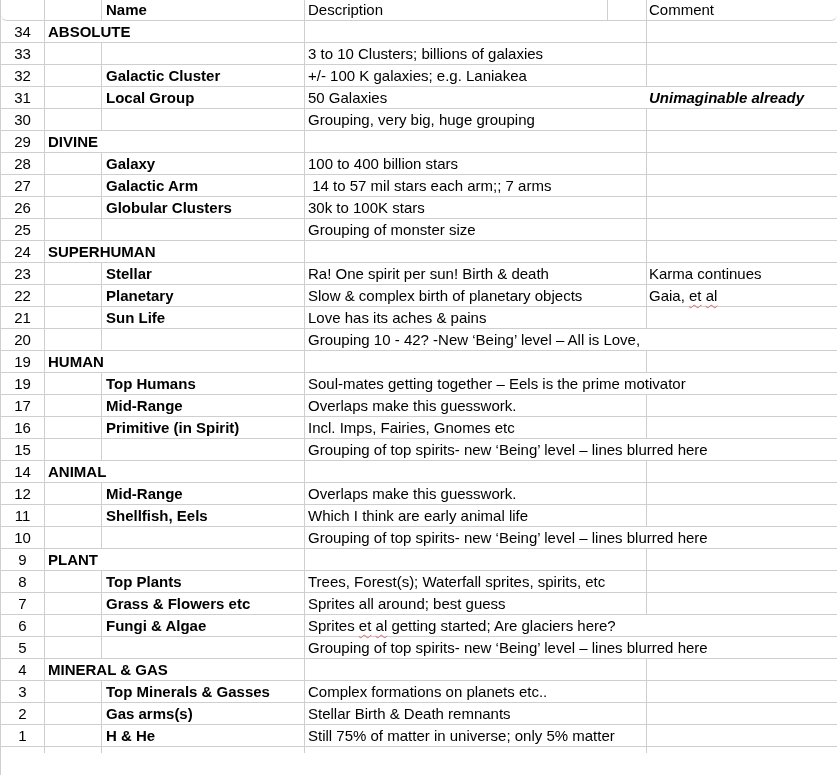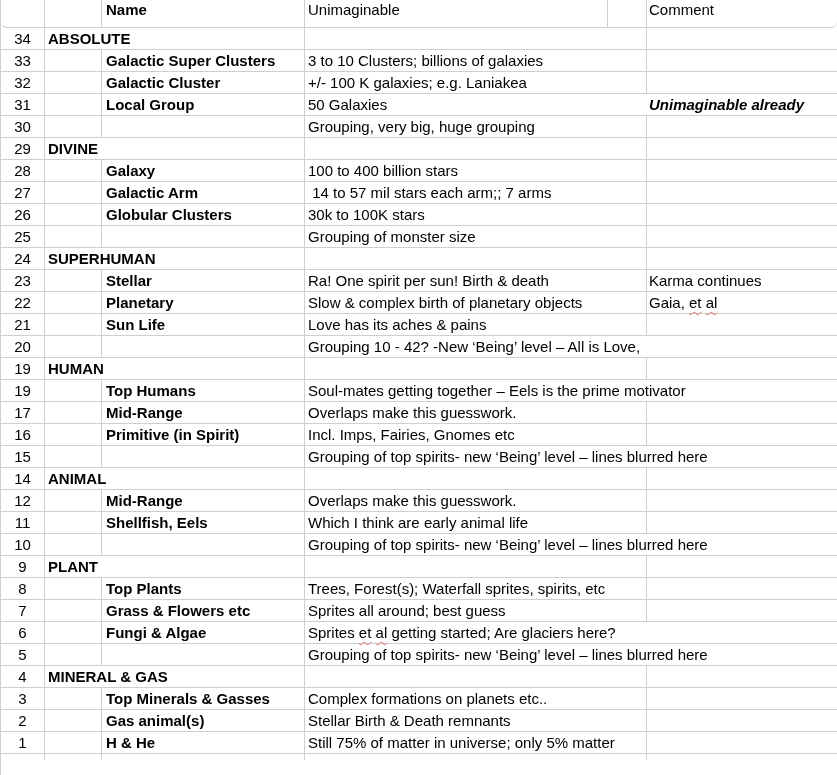--- a/index.html
+++ b/index.html
@@ -3,21 +3,21 @@
 <meta charset="utf-8">
 <style>
   :root { --grid:#cfcfcf; --squig:#e06666; --ink:#000000; --paper:#ffffff; }
   html,body{margin:0;padding:0;background:#fff;}
   .sheet{
     position:relative; width:837px; height:775px; background:var(--paper);
     font-family:"Liberation Sans","DejaVu Sans",sans-serif; font-size:15px; color:var(--ink);
     border-left:1px solid var(--grid); box-sizing:border-box; overflow:hidden;
   }
   .row{position:relative; height:22px; border-bottom:1px solid var(--grid); box-sizing:border-box;}
-  .row.header{height:28px;border-radius:6px;}
+  .row.header{height:21px;border-radius:6px;}
   .row.partial{height:6px; border-bottom:none;}
   .vline{position:absolute; top:0; bottom:0; width:1px; background:var(--grid);}
   .cell{position:absolute; top:0; line-height:21px; white-space:pre;}
   .row.header .cell{line-height:20px;}
   .num{left:0; width:43px; text-align:center;}
   .cat{left:47px; font-weight:bold;}
   .name-col{left:105px;}
   .name-col.bold{font-weight:bold;}
   .desc-col{left:307px;}
   .comment-col{left:648px;}
@@ -33,39 +33,38 @@
 <body>
 
 <div class="sheet">
   <div class="row header">
     <div class="vline" style="left:43px"></div>
     <div class="vline" style="left:100px"></div>
     <div class="vline" style="left:303px"></div>
     <div class="vline" style="left:606px"></div>
     <div class="vline" style="left:645px"></div>
     <span class="cell name-col bold">Name</span>
-    <span class="cell desc-col">Unimaginable</span>
+    <span class="cell desc-col">Description</span>
     <span class="cell comment-col">Comment</span>
   </div>
 
   <div id="rows">
       <div class="row">
         <div class="vline" style="left: 43px;"></div>
         <div class="vline" style="left: 303px;"></div>
         <div class="vline" style="left: 645px;"></div>
         <span class="cell num">34</span>
         <span class="cell cat">ABSOLUTE</span>
       </div>
       <div class="row">
         <div class="vline" style="left: 43px;"></div>
         <div class="vline" style="left: 303px;"></div>
         <div class="vline" style="left: 100px;"></div>
         <div class="vline" style="left: 645px;"></div>
         <span class="cell num">33</span>
-        <span class="cell name-col bold">Galactic Super Clusters</span>
         <span class="cell desc-col">3 to 10 Clusters; billions of galaxies</span>
       </div>
       <div class="row">
         <div class="vline" style="left: 43px;"></div>
         <div class="vline" style="left: 303px;"></div>
         <div class="vline" style="left: 100px;"></div>
         <div class="vline" style="left: 645px;"></div>
         <span class="cell num">32</span>
         <span class="cell name-col bold">Galactic Cluster</span>
         <span class="cell desc-col">+/- 100 K galaxies; e.g. Laniakea</span>
@@ -299,21 +298,21 @@
         <span class="cell num">3</span>
         <span class="cell name-col bold">Top Minerals &amp; Gasses</span>
         <span class="cell desc-col">Complex formations on planets etc..</span>
       </div>
       <div class="row">
         <div class="vline" style="left: 43px;"></div>
         <div class="vline" style="left: 303px;"></div>
         <div class="vline" style="left: 100px;"></div>
         <div class="vline" style="left: 645px;"></div>
         <span class="cell num">2</span>
-        <span class="cell name-col bold">Gas animal(s)</span>
+        <span class="cell name-col bold">Gas arms(s)</span>
         <span class="cell desc-col">Stellar Birth &amp; Death remnants</span>
       </div>
       <div class="row">
         <div class="vline" style="left: 43px;"></div>
         <div class="vline" style="left: 303px;"></div>
         <div class="vline" style="left: 100px;"></div>
         <div class="vline" style="left: 645px;"></div>
         <span class="cell num">1</span>
         <span class="cell name-col bold">H &amp; He</span>
         <span class="cell desc-col">Still 75% of matter in universe; only 5% matter</span>

